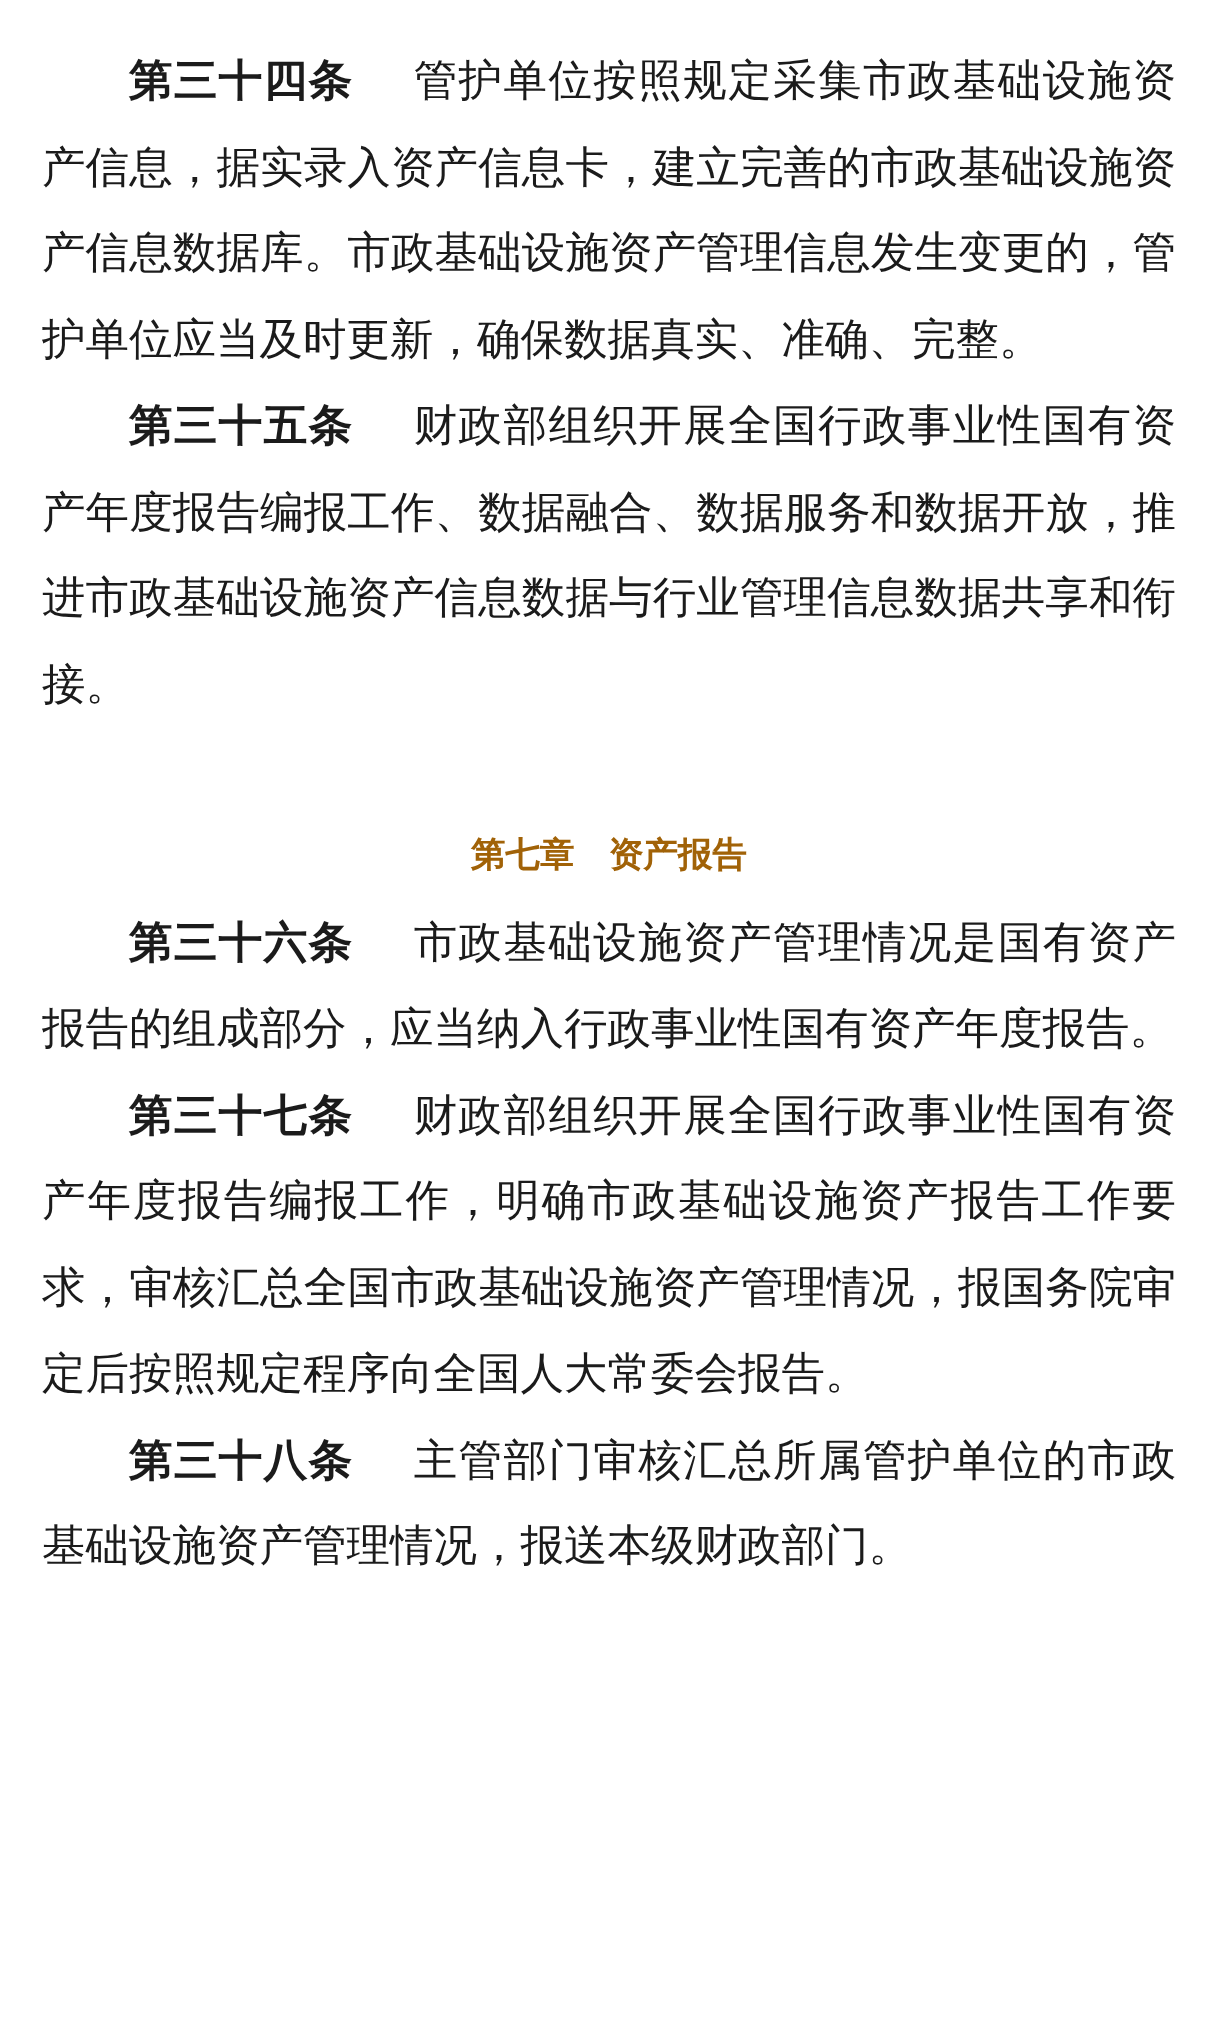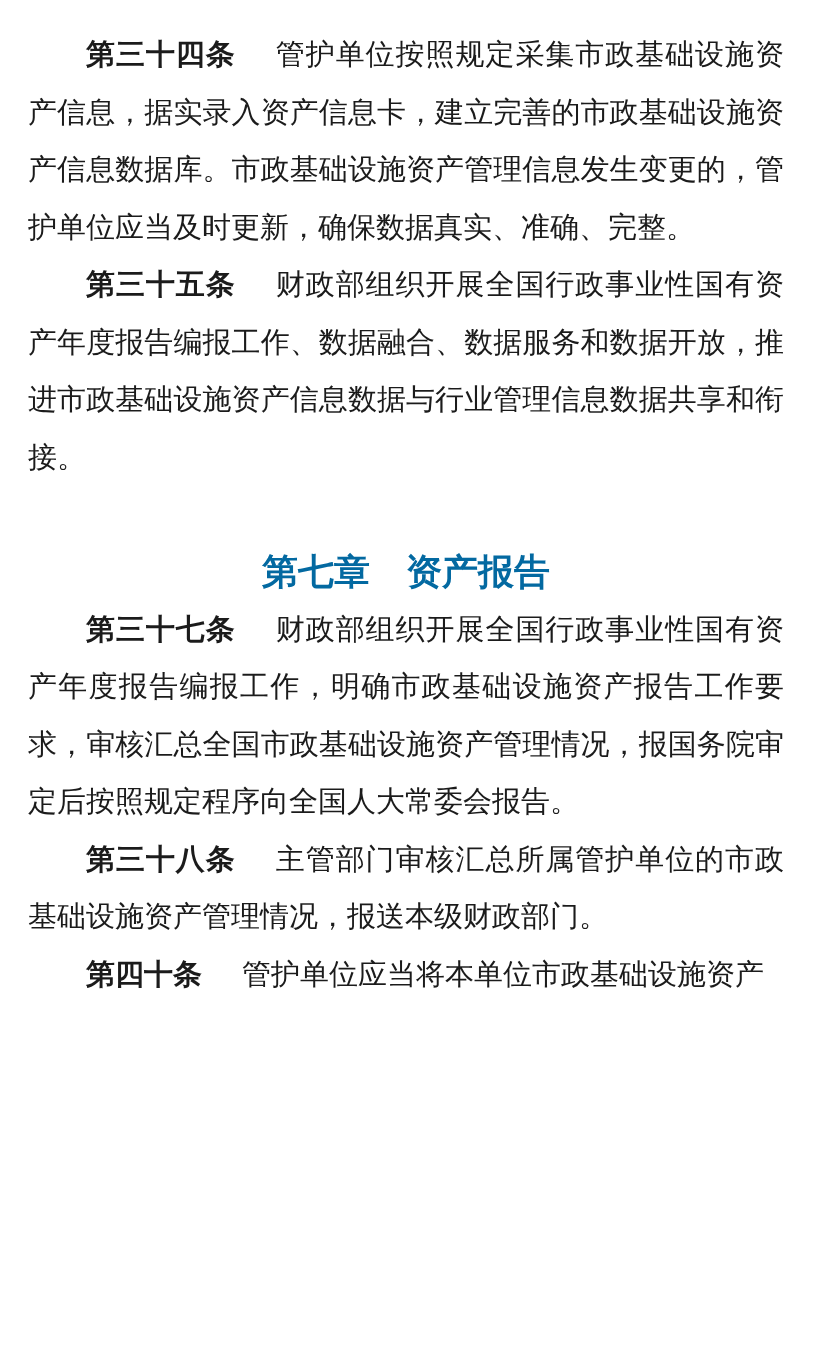--- a/index.html
+++ b/index.html
@@ -32,26 +32,26 @@
     line-break: strict;
     letter-spacing: 0;
   }
   .article-number {
     font-weight: bold;
     margin-right: 40px;
   }
   .chapter-heading {
     margin: 57px 0 0 0;
     padding: 0;
-    font-size: 36px;
+    font-size: 23px;
     line-height: 57.5px;
     font-weight: bold;
     text-align: center;
-    font-family: Liberation Sans, sans-serif;
-    color: #0369a1;
+    font-family: Liberation Mono, monospace;
+    color: #a16207;
   }
   .chapter-title {
     margin-left: 1em;
   }
   .page-number {
     position: absolute;
     left: 0;
     top: 1295px;
     width: 100%;
     text-align: center;
@@ -66,24 +66,24 @@
 
 <div class="page">
   <div class="content">
 
     <p class="para"><span class="article-number">第三十四条</span><span>管护单位按照规定采集市政基础设施资产信息，据实录入资产信息卡，建立完善的市政基础设施资产信息数据库。市政基础设施资产管理信息发生变更的，管护单位应当及时更新，确保数据真实、准确、完整。</span></p>
 
     <p class="para"><span class="article-number">第三十五条</span><span>财政部组织开展全国行政事业性国有资产年度报告编报工作、数据融合、数据服务和数据开放，推进市政基础设施资产信息数据与行业管理信息数据共享和衔接。</span></p>
 
     <h2 class="chapter-heading"><span>第七章</span><span class="chapter-title">资产报告</span></h2>
 
+    <p class="para"><span class="article-number">第三十六条</span><span>市政基础设施资产管理情况是国有资产报告的组成部分，应当纳入行政事业性国有资产年度报告。</span></p>
 
     <p class="para"><span class="article-number">第三十七条</span><span>财政部组织开展全国行政事业性国有资产年度报告编报工作，明确市政基础设施资产报告工作要求，审核汇总全国市政基础设施资产管理情况，报国务院审定后按照规定程序向全国人大常委会报告。</span></p>
 
 
     <p class="para"><span class="article-number">第三十八条</span><span>主管部门审核汇总所属管护单位的市政基础设施资产管理情况，报送本级财政部门。</span></p>
 
-    <p class="para"><span class="article-number">第四十条</span><span>管护单位应当将本单位市政基础设施资产</span></p>
 
   </div>
 
   <div class="page-number">9</div>
 </div>
 
 </body></html>

